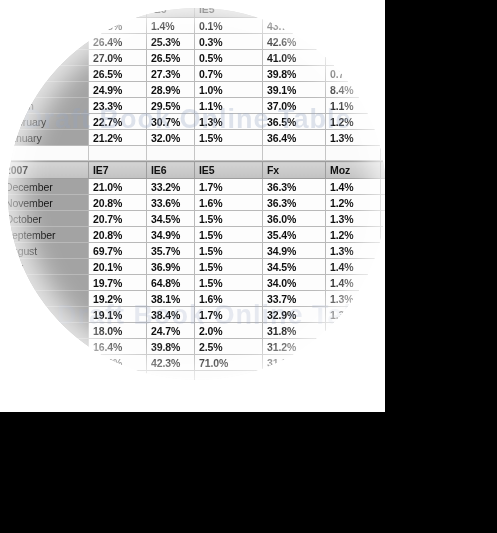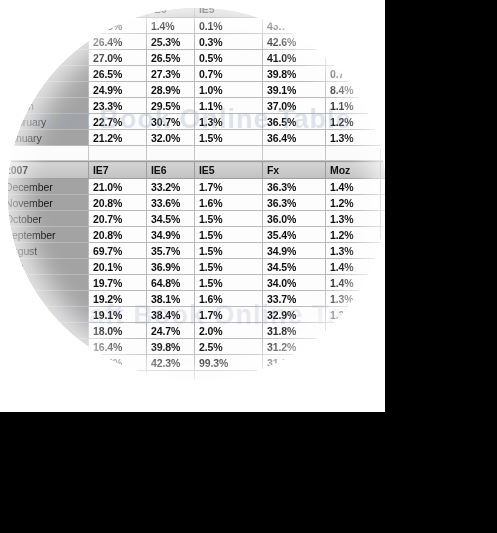--- a/index.html
+++ b/index.html
@@ -382,21 +382,21 @@
             <td>39.8%</td>
             <td>2.5%</td>
             <td>31.2%</td>
             <td>1.4%</td>
             <td>1.7%</td>
           </tr>
           <tr class="data">
             <td class="month">January</td>
             <td>13.3%</td>
             <td>42.3%</td>
-            <td>99.3%</td>
+            <td>71.0%</td>
             <td>31.0%</td>
             <td>1.5%</td>
             <td>1.8%</td>
           </tr>
           <tr class="spacer">
             <td></td>
             <td></td>
             <td></td>
             <td></td>
             <td></td>

